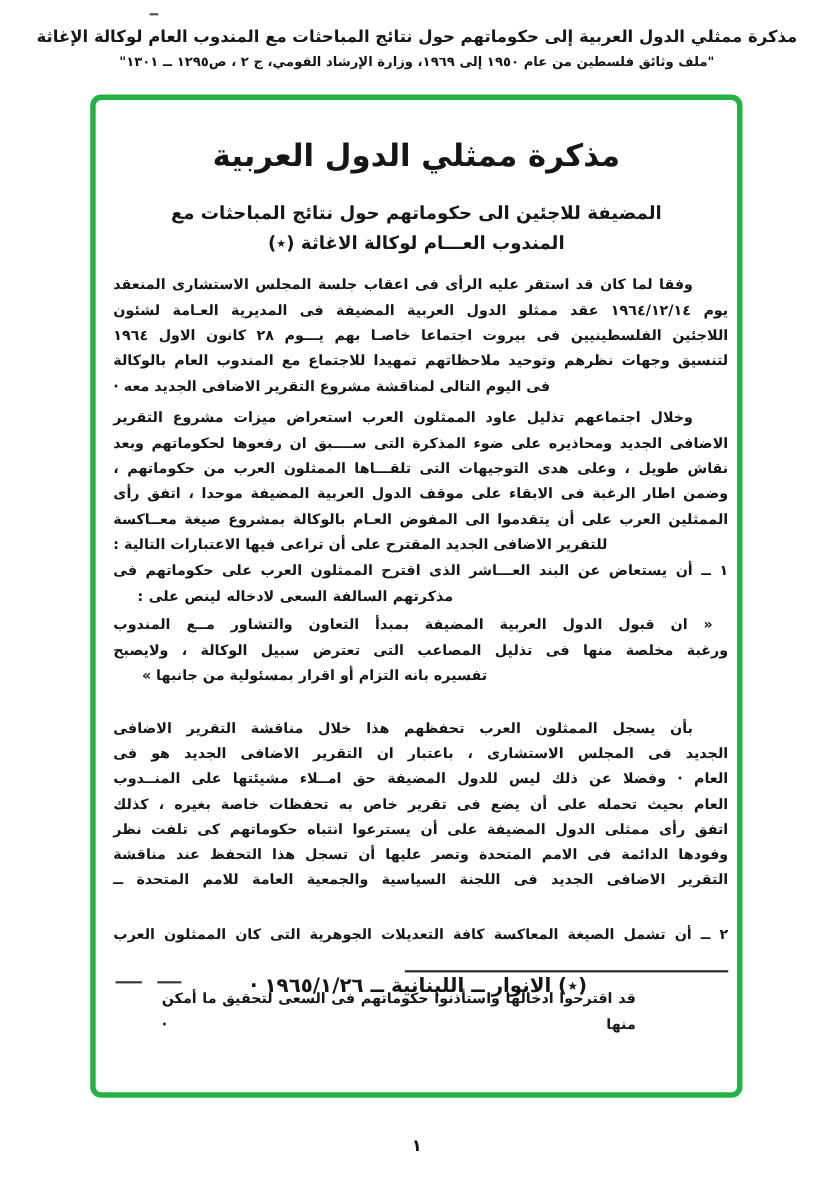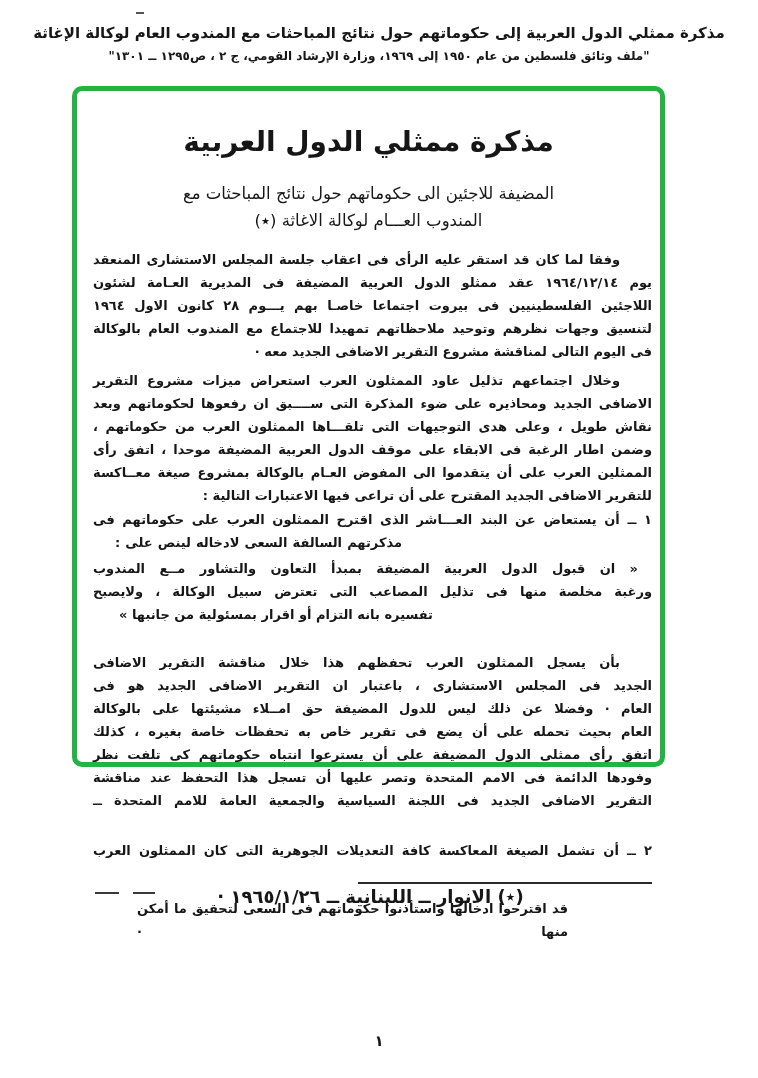--- a/index.html
+++ b/index.html
@@ -5,37 +5,37 @@
   html,body { margin:0; padding:0; }
   body {
     width:758px; height:1078px; background:#ffffff; position:relative;
     font-family:"DejaVu Sans", sans-serif; color:#161616; overflow:hidden;
   }
   .hdr { position:absolute; top:22px; left:0; width:758px; text-align:center; direction:rtl; }
   .hdr-title { font-size:15px; font-weight:bold; line-height:22px; }
   .hdr-src { font-size:12px; font-weight:bold; margin-top:5px; }
 
   .frame {
-    position:absolute; left:72px; top:86px; width:593px; height:681px;
+    position:absolute; left:82px; top:86px; width:593px; height:912px;
     border:5px solid #24b244; border-radius:10px; box-sizing:border-box;
     background:#ffffff;
   }
   .frame > * { direction:rtl; }
   .doc-title { position:absolute; top:34px; left:0; width:100%; text-align:center;
     font-size:28px; font-weight:bold; }
   .doc-sub { position:absolute; left:0; width:100%; text-align:center;
-    font-size:16.5px; font-weight:normal; }
+    font-size:16.5px; font-weight:bold; }
   .sub1 { top:93px; }
   .sub2 { top:120px; }
 
   .block { position:absolute; right:8px; left:16px; font-weight:bold;
     font-size:13px; line-height:23px; }
   .tl { direction:rtl; }
   .j { text-align:justify; text-align-last:justify; }
-  .r { text-align:right; }
+  .r { text-align:left; }
   .last-left { text-align:left; margin-left:26px; }
   .ind { text-indent:32px; }
   .qind { text-indent:14px; }
   .cont1 { margin-right:250px; margin-left:22px; }
   .cont2 { margin-right:84px; margin-left:44px;margin-top:35px; }
 
   .p1 { top:157px; }
   .p2 { top:278px; }
   .it1 { top:417px; }
   .qt { top:466px; }
@@ -95,21 +95,21 @@
 
   <div class="block qt">
     <div class="tl j qind">« ان قبول الدول العربية المضيفة بمبدأ التعاون والتشاور مــع المندوب</div>
     <div class="tl j">ورغبة مخلصة منها فى تذليل المصاعب التى تعترض سبيل الوكالة ، ولايصبح</div>
     <div class="tl last-left">تفسيره بانه التزام أو اقرار بمسئولية من جانبها »</div>
   </div>
 
   <div class="block p3">
     <div class="tl j ind">بأن يسجل الممثلون العرب تحفظهم هذا خلال مناقشة التقرير الاضافى</div>
     <div class="tl j">الجديد فى المجلس الاستشارى ، باعتبار ان التقرير الاضافى الجديد هو فى</div>
-    <div class="tl j">العام · وفضلا عن ذلك ليس للدول المضيفة حق امــلاء مشيئتها على بالوكالة</div>
+    <div class="tl j">العام · وفضلا عن ذلك ليس للدول المضيفة حق امــلاء مشيئتها على المنــدوب</div>
     <div class="tl j">العام بحيث تحمله على أن يضع فى تقرير خاص به تحفظات خاصة بغيره ، كذلك</div>
     <div class="tl j">اتفق رأى ممثلى الدول المضيفة على أن يسترعوا انتباه حكوماتهم كى تلفت نظر</div>
     <div class="tl j">وفودها الدائمة فى الامم المتحدة وتصر عليها أن تسجل هذا التحفظ عند مناقشة</div>
     <div class="tl j">التقرير الاضافى الجديد فى اللجنة السياسية والجمعية العامة للامم المتحدة ــ</div>
   </div>
 
   <div class="block it2">
     <div class="tl j">٢ ــ أن تشمل الصيغة المعاكسة كافة التعديلات الجوهرية التى كان الممثلون العرب</div>
     <div class="tl j cont2">قد اقترحوا ادخالها واستأذنوا حكوماتهم فى السعى لتحقيق ما أمكن منها ·</div>
   </div>

